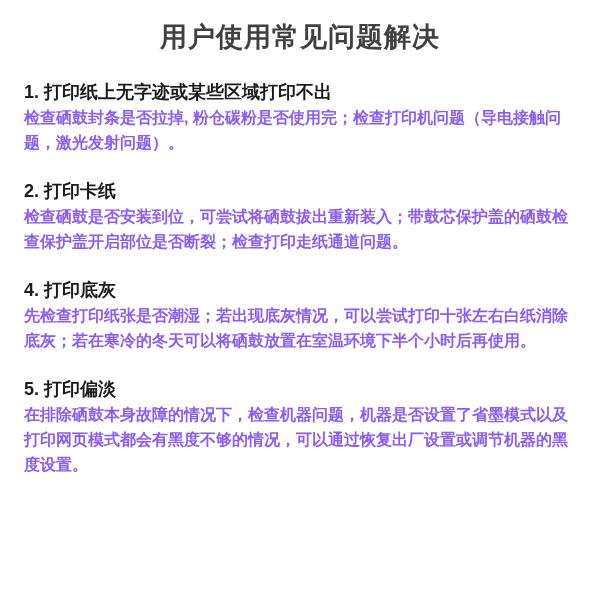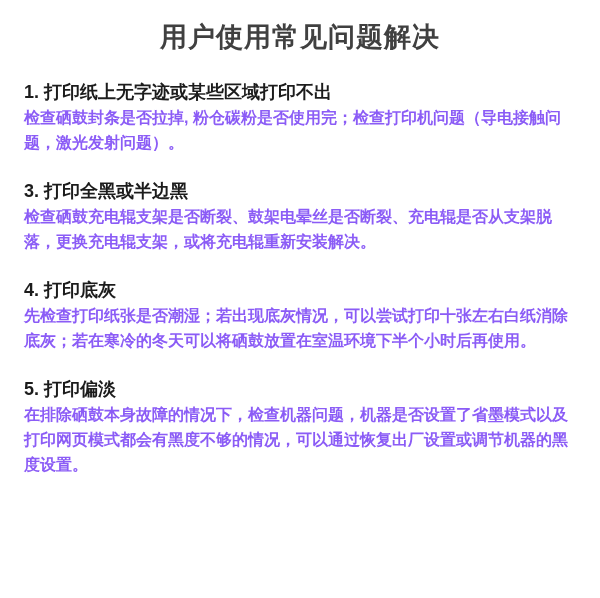--- a/index.html
+++ b/index.html
@@ -46,25 +46,25 @@
 <div class="page">
   <h1 class="title">用户使用常见问题解决</h1>
 
   <div class="content">
 
     <section class="faq-section">
       <div class="section-heading">1. 打印纸上无字迹或某些区域打印不出</div>
       <p class="section-body">检查硒鼓封条是否拉掉, 粉仓碳粉是否使用完；检查打印机问题（导电接触问题，激光发射问题）。</p>
     </section>
 
+    <section class="faq-section">
+      <div class="section-heading">2. 打印卡纸</div>
+      <p class="section-body">检查硒鼓是否安装到位，可尝试将硒鼓拔出重新装入；带鼓芯保护盖的硒鼓检查保护盖开启部位是否断裂；检查打印走纸通道问题。</p>
+    </section>
 
-    <section class="faq-section">
-      <div class="section-heading">3. 打印全黑或半边黑</div>
-      <p class="section-body">检查硒鼓充电辊支架是否断裂、鼓架电晕丝是否断裂、充电辊是否从支架脱落，更换充电辊支架，或将充电辊重新安装解决。</p>
-    </section>
 
     <section class="faq-section">
       <div class="section-heading">4. 打印底灰</div>
       <p class="section-body">先检查打印纸张是否潮湿；若出现底灰情况，可以尝试打印十张左右白纸消除底灰；若在寒冷的冬天可以将硒鼓放置在室温环境下半个小时后再使用。</p>
     </section>
 
     <section class="faq-section">
       <div class="section-heading">5. 打印偏淡</div>
       <p class="section-body">在排除硒鼓本身故障的情况下，检查机器问题，机器是否设置了省墨模式以及打印网页模式都会有黑度不够的情况，可以通过恢复出厂设置或调节机器的黑度设置。</p>
     </section>

